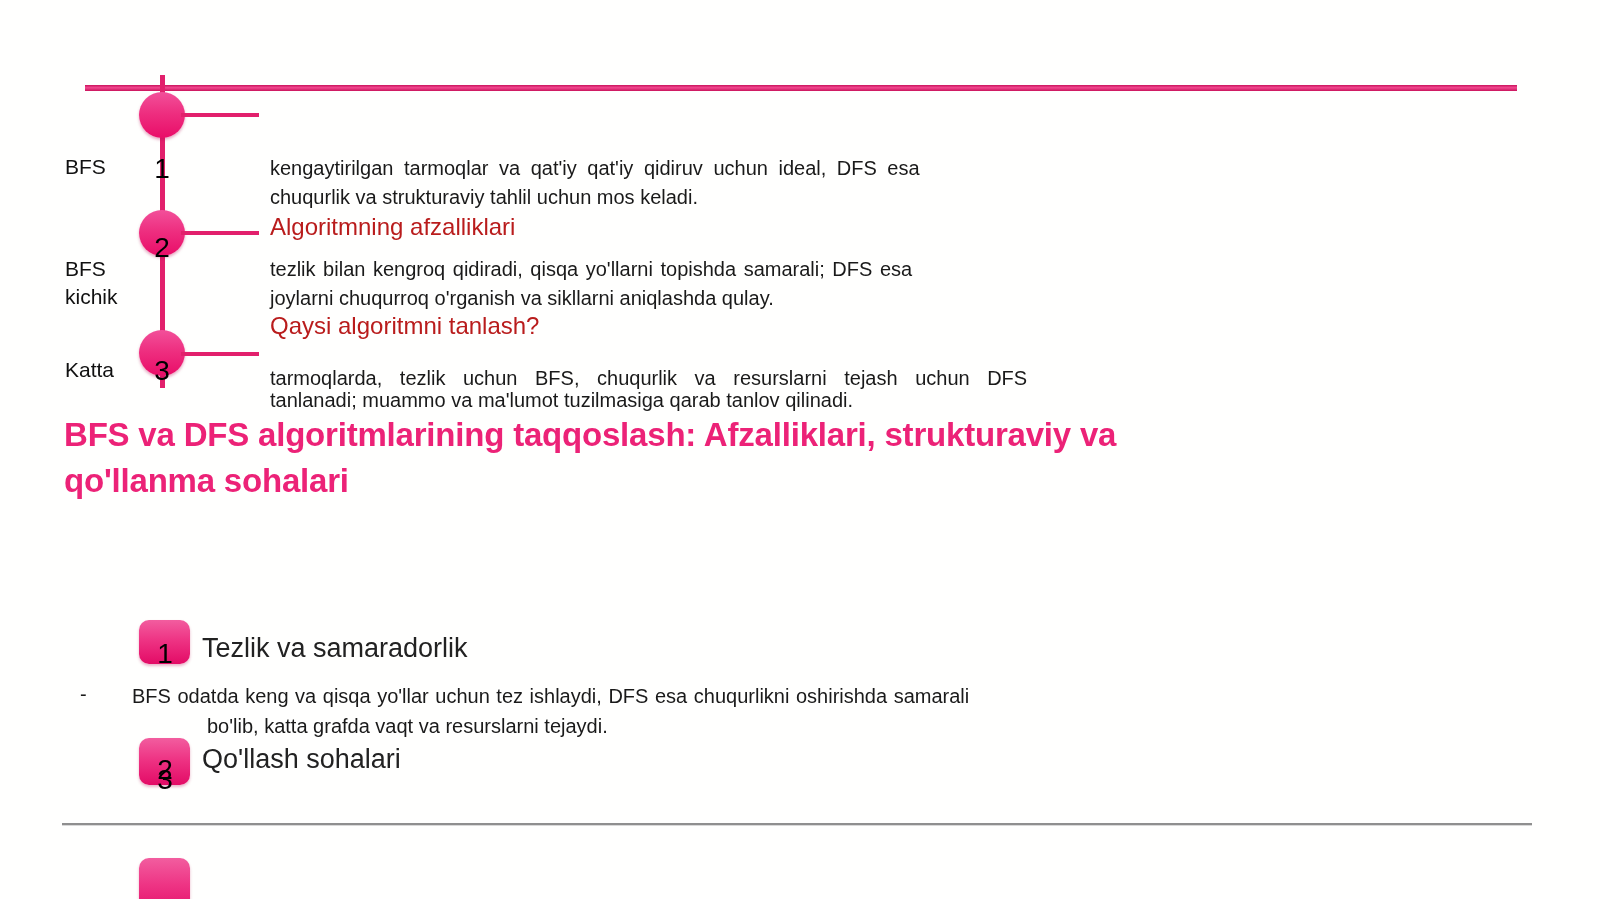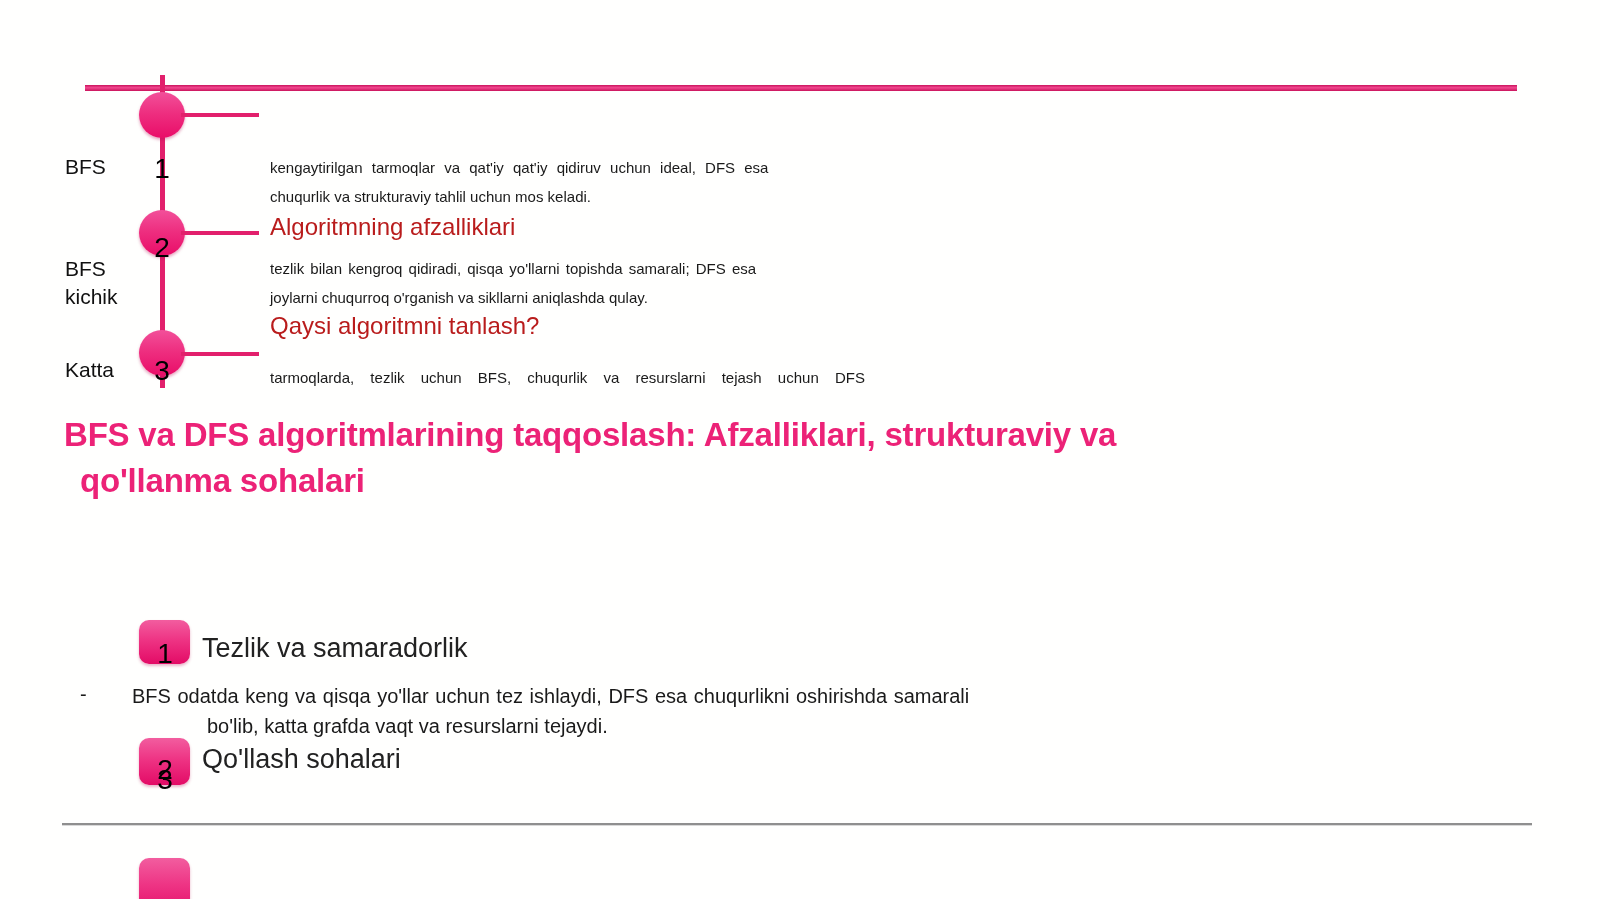--- a/index.html
+++ b/index.html
@@ -26,21 +26,21 @@
   }
   .node-num{
     left:139px;width:46px;text-align:center;
     font-size:28px;line-height:28px;color:#000;
   }
 
   
   .side-label{left:65px;font-size:21px;line-height:28px;color:#111;white-space:nowrap;}
 
   
-  .body-line{left:270px;font-size:15px;line-height:24px;white-space:nowrap;color:#1a1a1a;}
+  .body-line{left:270px;font-size:20px;line-height:24px;white-space:nowrap;color:#1a1a1a;}
   .mini-heading{left:270px;font-size:24px;line-height:28px;color:#b91c1c;white-space:nowrap;}
 
   
   .page-title-line{
     left:64px;font-size:33px;line-height:45px;font-weight:bold;
     color:#ec2277;white-space:nowrap;letter-spacing:-0.2px;
   }
 
   
   .badge{
@@ -87,23 +87,24 @@
 
   <div class="abs body-line" style="top:156px;word-spacing:5px;">kengaytirilgan tarmoqlar va qat'iy qat'iy qidiruv uchun ideal, DFS esa</div>
   <div class="abs body-line" style="top:185px;">chuqurlik va strukturaviy tahlil uchun mos keladi.</div>
   <div class="abs mini-heading" style="top:213px;">Algoritmning afzalliklari</div>
 
   <div class="abs body-line" style="top:257px;word-spacing:2px;">tezlik bilan kengroq qidiradi, qisqa yo'llarni topishda samarali; DFS esa</div>
   <div class="abs body-line" style="top:286px;">joylarni chuqurroq o'rganish va sikllarni aniqlashda qulay.</div>
   <div class="abs mini-heading" style="top:312px;">Qaysi algoritmni tanlash?</div>
 
   <div class="abs body-line" style="top:366px;word-spacing:12px;">tarmoqlarda, tezlik uchun BFS, chuqurlik va resurslarni tejash uchun DFS</div>
+  <div class="abs body-line" style="top:388px;">tanlanadi; muammo va ma'lumot tuzilmasiga qarab tanlov qilinadi.</div>
 
   <div class="abs page-title-line" style="top:412px;">BFS va DFS algoritmlarining taqqoslash: Afzalliklari, strukturaviy va</div>
-  <div class="abs page-title-line" style="top:458px;margin-left:16px;">qo'llanma sohalari</div>
+  <div class="abs page-title-line" style="top:458px;">qo'llanma sohalari</div>
 
   <div class="abs badge" style="top:620px;height:44px;"></div>
   <div class="abs badge-num" style="top:640px;">1</div>
   <div class="abs sec-heading" style="top:632px;">Tezlik va samaradorlik</div>
 
   <div class="abs bullet-line" style="left:80px;top:682px;">-</div>
   <div class="abs bullet-line" style="left:132px;top:684px;word-spacing:1px;">BFS odatda keng va qisqa yo'llar uchun tez ishlaydi, DFS esa chuqurlikni oshirishda samarali</div>
   <div class="abs bullet-line" style="left:207px;top:714px;">bo'lib, katta grafda vaqt va resurslarni tejaydi.</div>
 
   <div class="abs badge" style="top:738px;height:47px;"></div>

